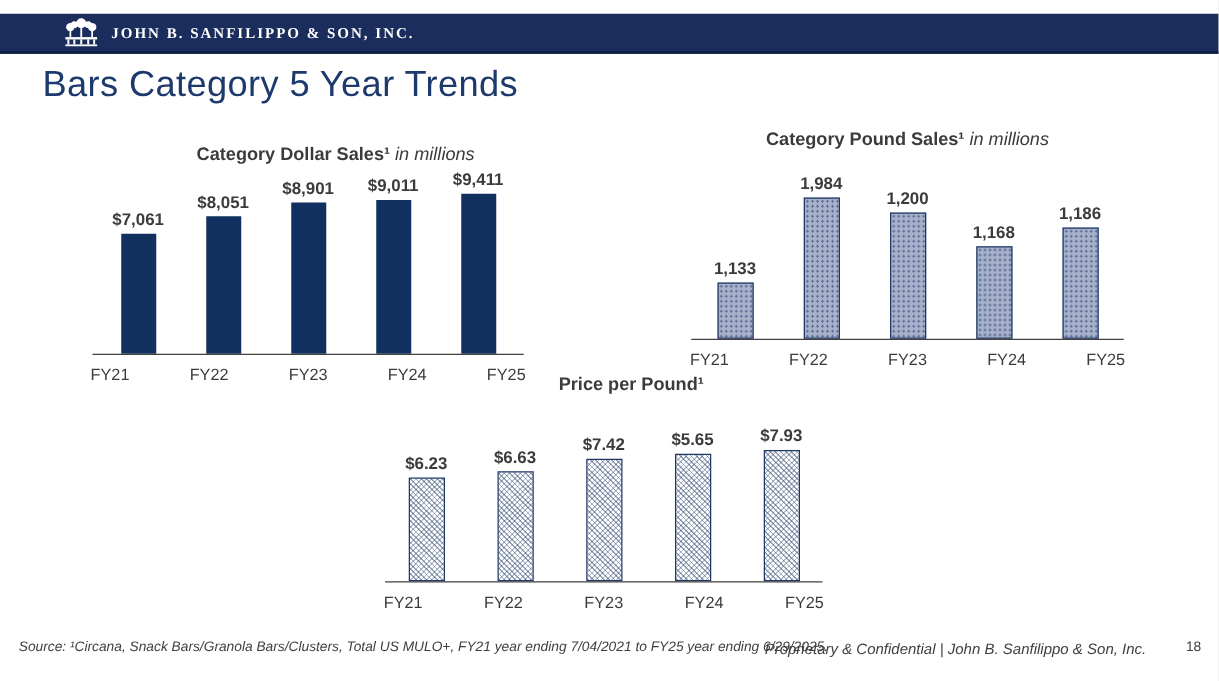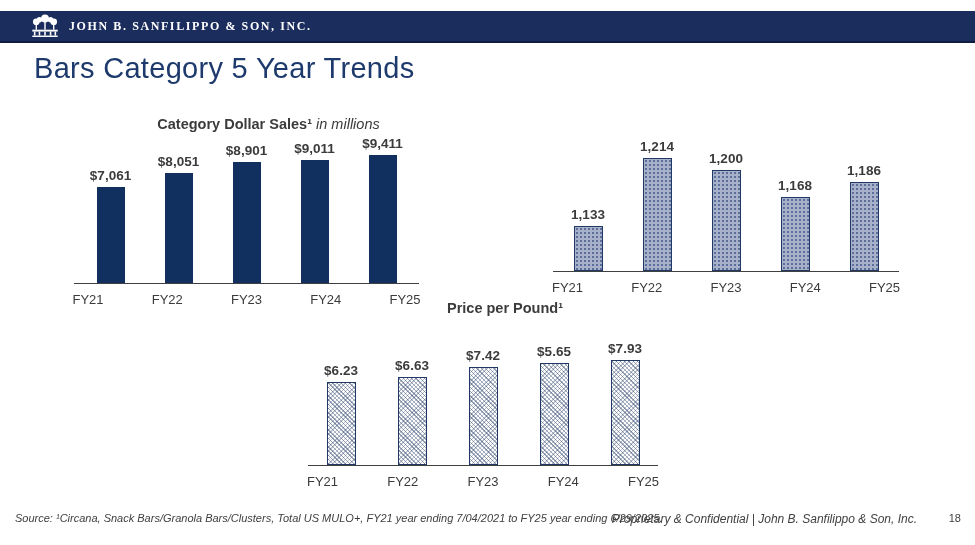--- a/index.html
+++ b/index.html
@@ -3,21 +3,21 @@
 <meta charset="utf-8">
 <style>
   html,body{margin:0;padding:0;background:#e8e8e8;}
   .slide{
     position:relative;width:975px;height:545px;background:#ffffff;overflow:hidden;
     font-family:"Liberation Sans","DejaVu Sans",sans-serif;
   }
   
   .topbar{
     position:absolute;left:0;right:0;top:11px;height:32px;background:#1b2d5c;
-    border-bottom:2px solid #0e1d40;display:flex;align-items:center;padding-left:29px;box-sizing:border-box;
+    border-bottom:2px solid #0e1d40;display:flex;align-items:center;padding-left:49px;box-sizing:border-box;
   }
   .logo{width:32px;height:27px;flex:0 0 auto;}
   .company{
     color:#ffffff;font-family:"Liberation Serif","DejaVu Serif",serif;font-weight:bold;
     font-size:12px;letter-spacing:1.6px;margin-left:8px;white-space:nowrap;
   }
   
   .page-title{
     position:absolute;left:34px;top:52px;margin:0;font-size:29px;font-weight:400;
     color:#1e3a6d;letter-spacing:.3px;white-space:nowrap;
@@ -152,27 +152,28 @@
         <div class="xl">
           <span>FY24</span>
         </div>
         <div class="xl">
           <span>FY25</span>
         </div>
       </div>
   </section>
 
   <section class="chart" id="c1">
+    <div class="chart-title"><span class="tb">Category Pound Sales¹</span><span class="ti"> in millions</span></div>
     <div class="plot">
         <div class="col">
           <div class="val">1,133</div>
           <div class="bar dotted" style="height: 45px;"></div>
         </div>
         <div class="col">
-          <div class="val">1,214</div>
+          <div class="val">1,984</div>
           <div class="bar dotted" style="height: 113px;"></div>
         </div>
         <div class="col">
           <div class="val">1,200</div>
           <div class="bar dotted" style="height: 101px;"></div>
         </div>
         <div class="col">
           <div class="val">1,168</div>
           <div class="bar dotted" style="height: 74px;"></div>
         </div>

